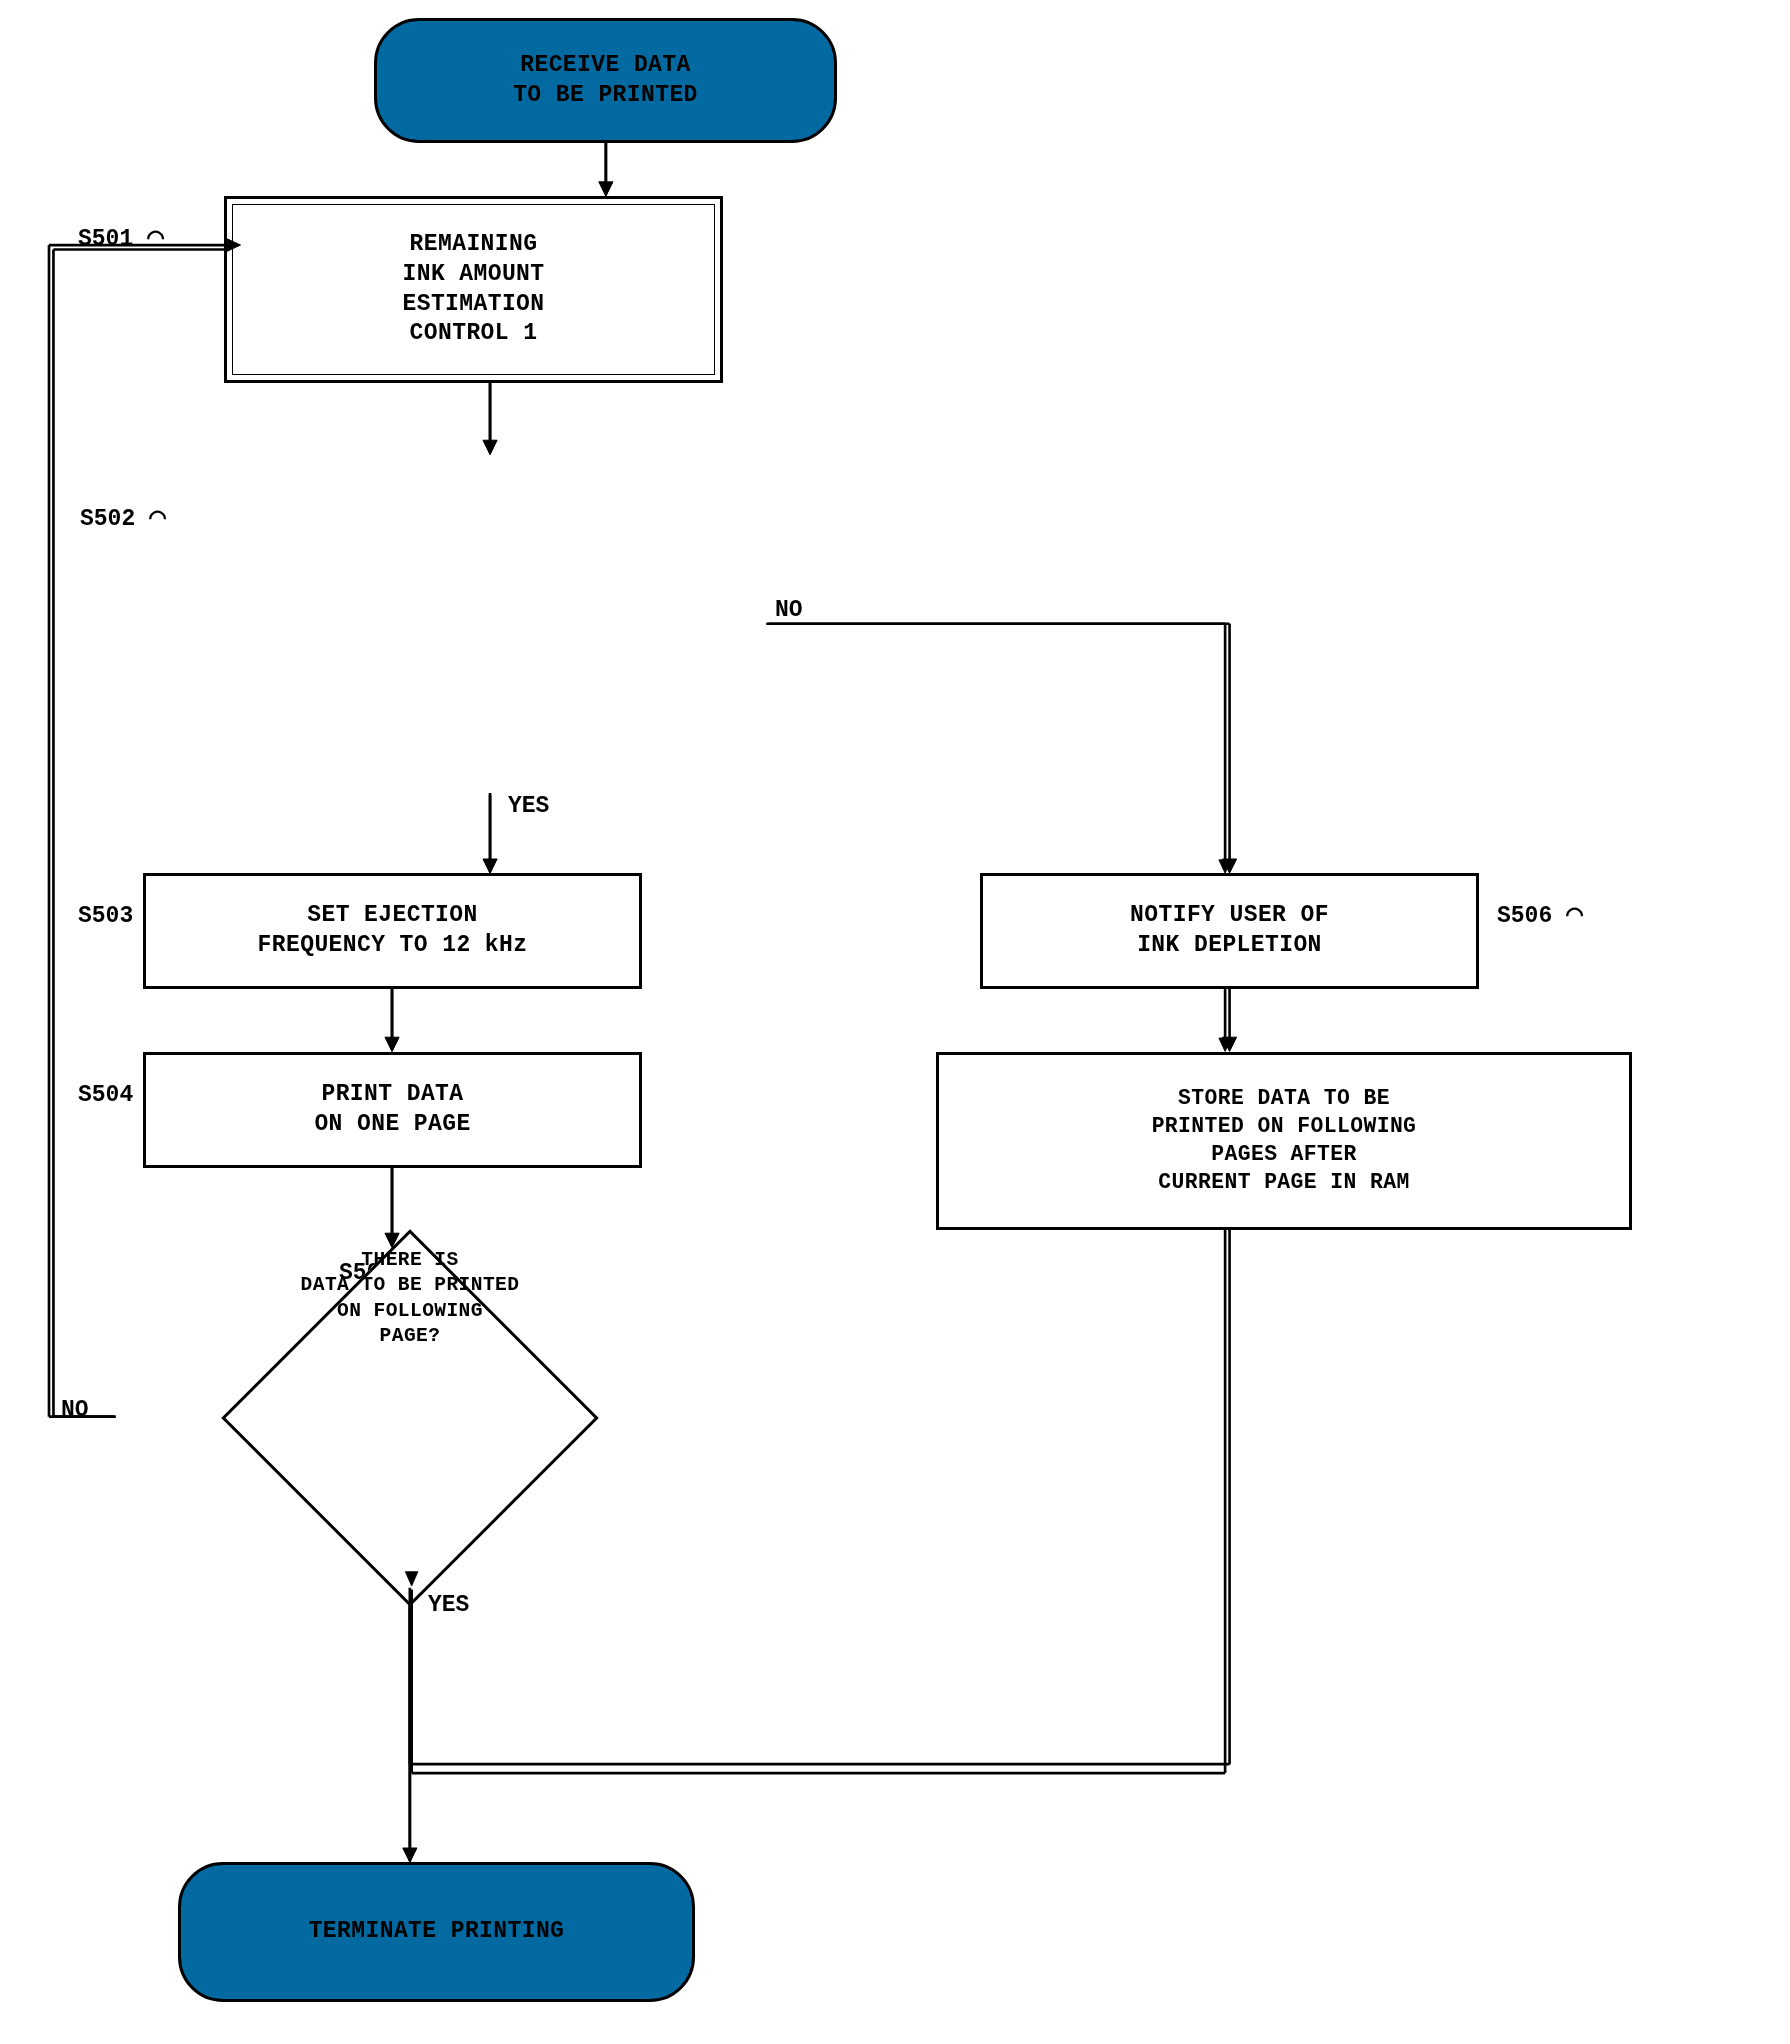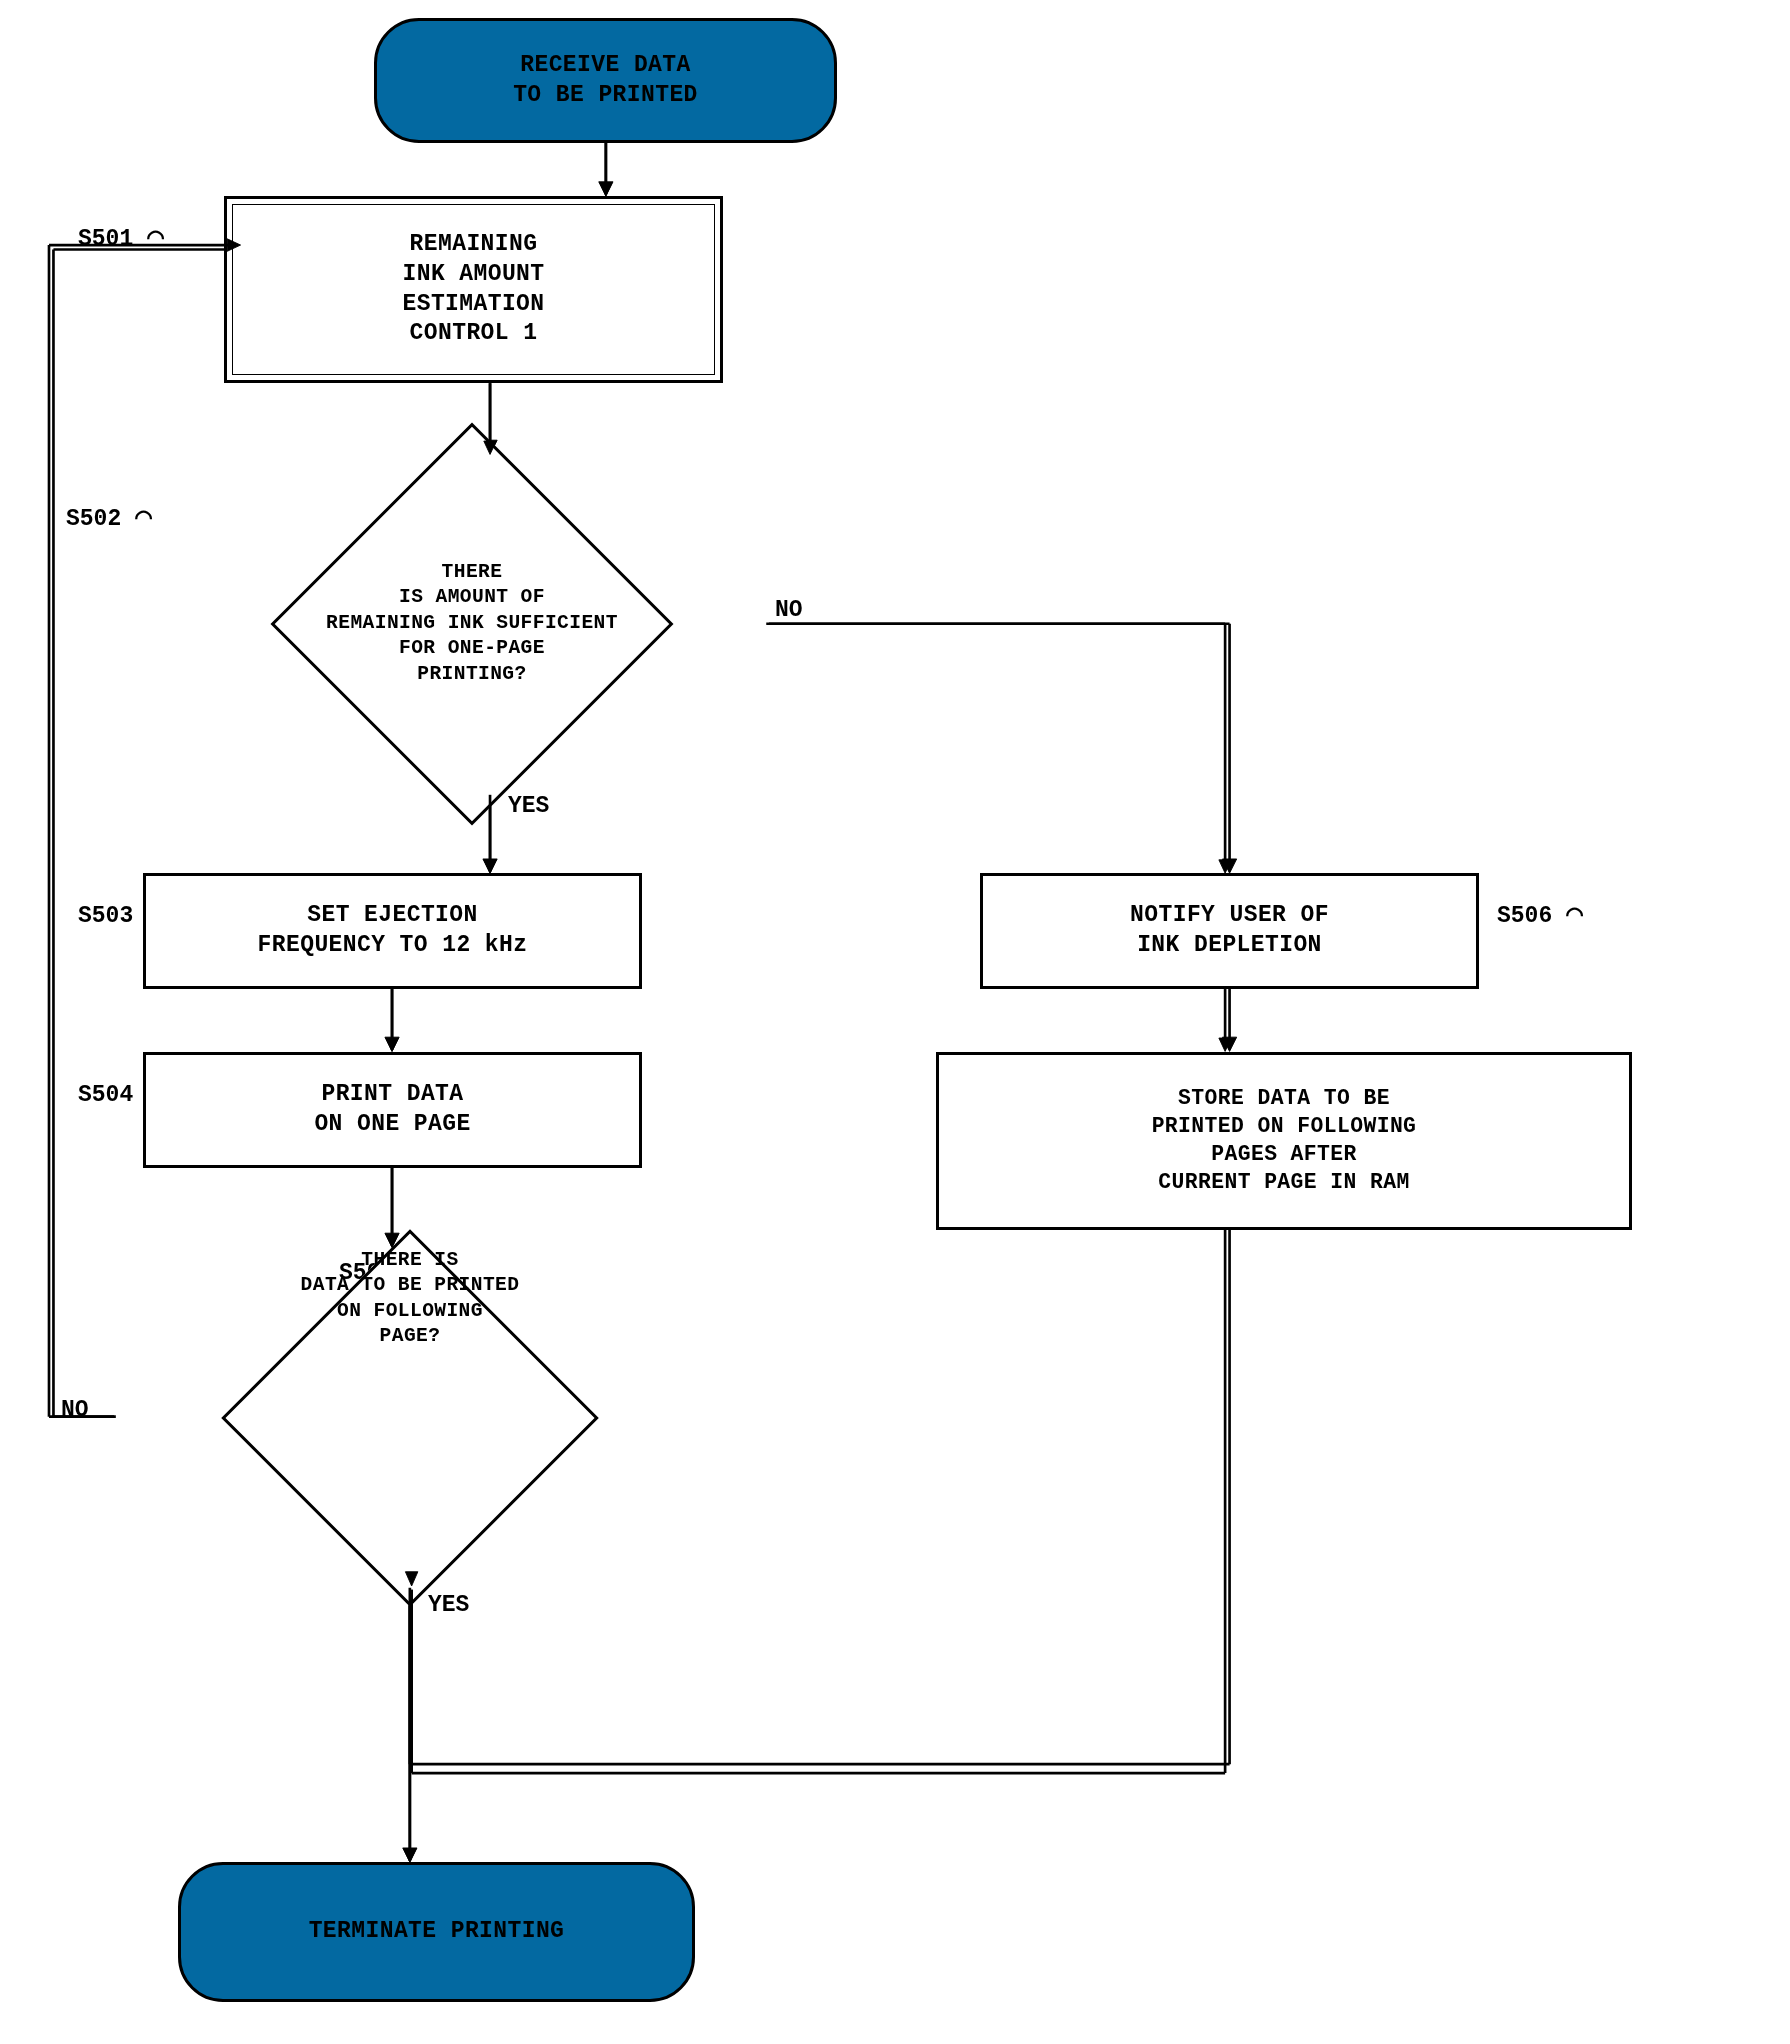--- a/index.html
+++ b/index.html
@@ -130,39 +130,25 @@
     <span style="font-size:28.5px;">⌒</span>
   </div>
 
   <div class="shape rect-double" style="left:224px;top:196px;width:499px;height:187px;position:absolute;">
     <span class="label" style="white-space:pre-line;position:relative;z-index:1;">REMAINING
 INK AMOUNT
 ESTIMATION
 CONTROL 1</span>
   </div>
 
-  <div class="step-label" style="left:66px;top:499px;">
+  <div class="step-label" style="left:80px;top:499px;">
     <span>S502</span>
     <span style="font-size:28.5px;">⌒</span>
   </div>
 
-  <div style="position:absolute;left:178px;top:454px;width:588px;height:339px;">
-
-    <div style="position:absolute;left:50%;top:50%;width:285px;height:285px;
-                background:#fff;border:3.6px solid #000;
-                transform:translate(-50%,-50%) rotate(45deg);"></div>
-    <div style="position:absolute;left:0;top:0;width:100%;height:100%;
-                display:flex;align-items:center;justify-content:center;">
-      <span class="label" style="white-space:pre-line;text-align:center;font-size:19.6px;">THERE
-IS AMOUNT OF
-REMAINING INK SUFFICIENT
-FOR ONE-PAGE
-PRINTING?</span>
-    </div>
-  </div>
 
   <div class="step-label" style="left:775px;top:597px;">
     <span>NO</span>
   </div>
 
   <div class="step-label" style="left:508px;top:793px;">
     <span>YES</span>
   </div>
 
   <div class="step-label" style="left:78px;top:896px;">

